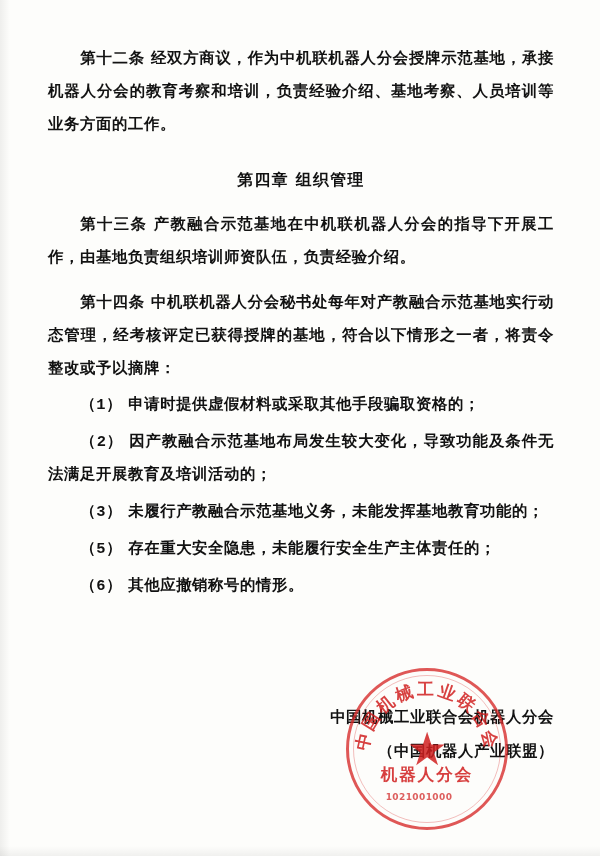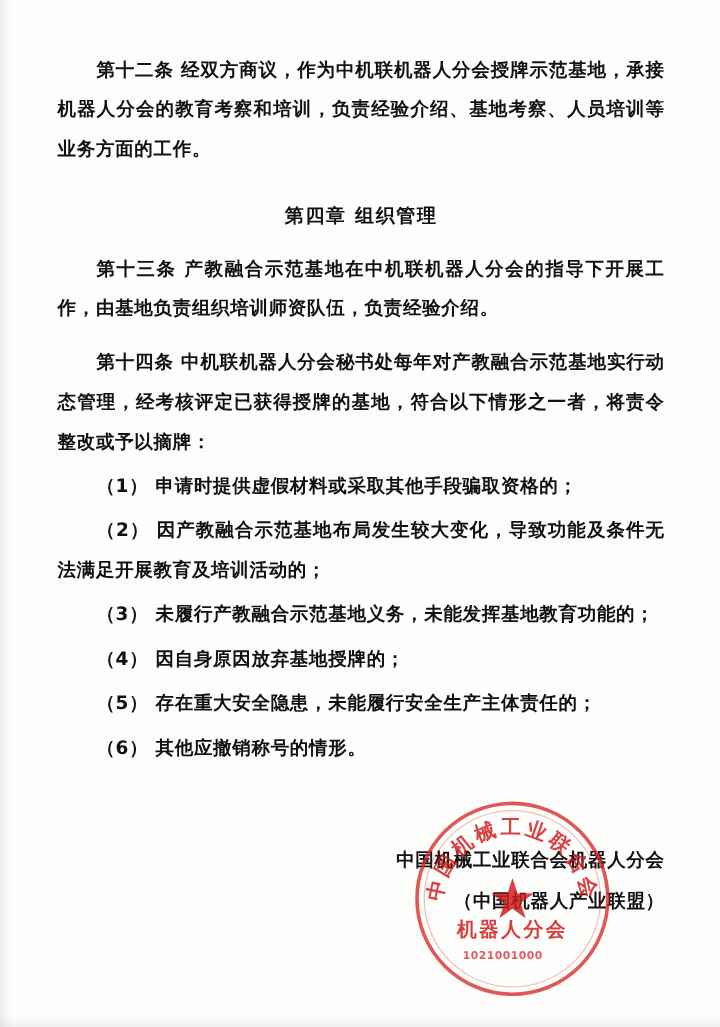--- a/index.html
+++ b/index.html
@@ -50,20 +50,21 @@
     margin: 22px 0 12px 0;
   }
   .list-item {
     font-size: 15.4px;
     line-height: 33px;
     letter-spacing: 0.6px;
     text-indent: 2.1em;
     margin: 0 0 4px 0;
     font-weight: 600;
     text-align: justify;
+    font-family: Liberation Mono, monospace;
   }
   .list-item .num {
     margin-right: 6px;
   }
   .sig-block {
     position: absolute;
     right: 46px;
     top: 700px;
     width: 300px;
     text-align: right;
@@ -186,23 +187,20 @@
     </p>
 
     <p class="list-item">
       <span class="num">（2）</span><span>因产教融合示范基地布局发生较大变化，导致功能及条件无法满足开展教育及培训活动的；</span>
     </p>
 
     <p class="list-item">
       <span class="num">（3）</span><span>未履行产教融合示范基地义务，未能发挥基地教育功能的；</span>
     </p>
 
-    <p class="list-item">
-      <span class="num">（4）</span><span>因自身原因放弃基地授牌的；</span>
-    </p>
 
     <p class="list-item">
       <span class="num">（5）</span><span>存在重大安全隐患，未能履行安全生产主体责任的；</span>
     </p>
 
     <p class="list-item">
       <span class="num">（6）</span><span>其他应撤销称号的情形。</span>
     </p>
 
   </div>

